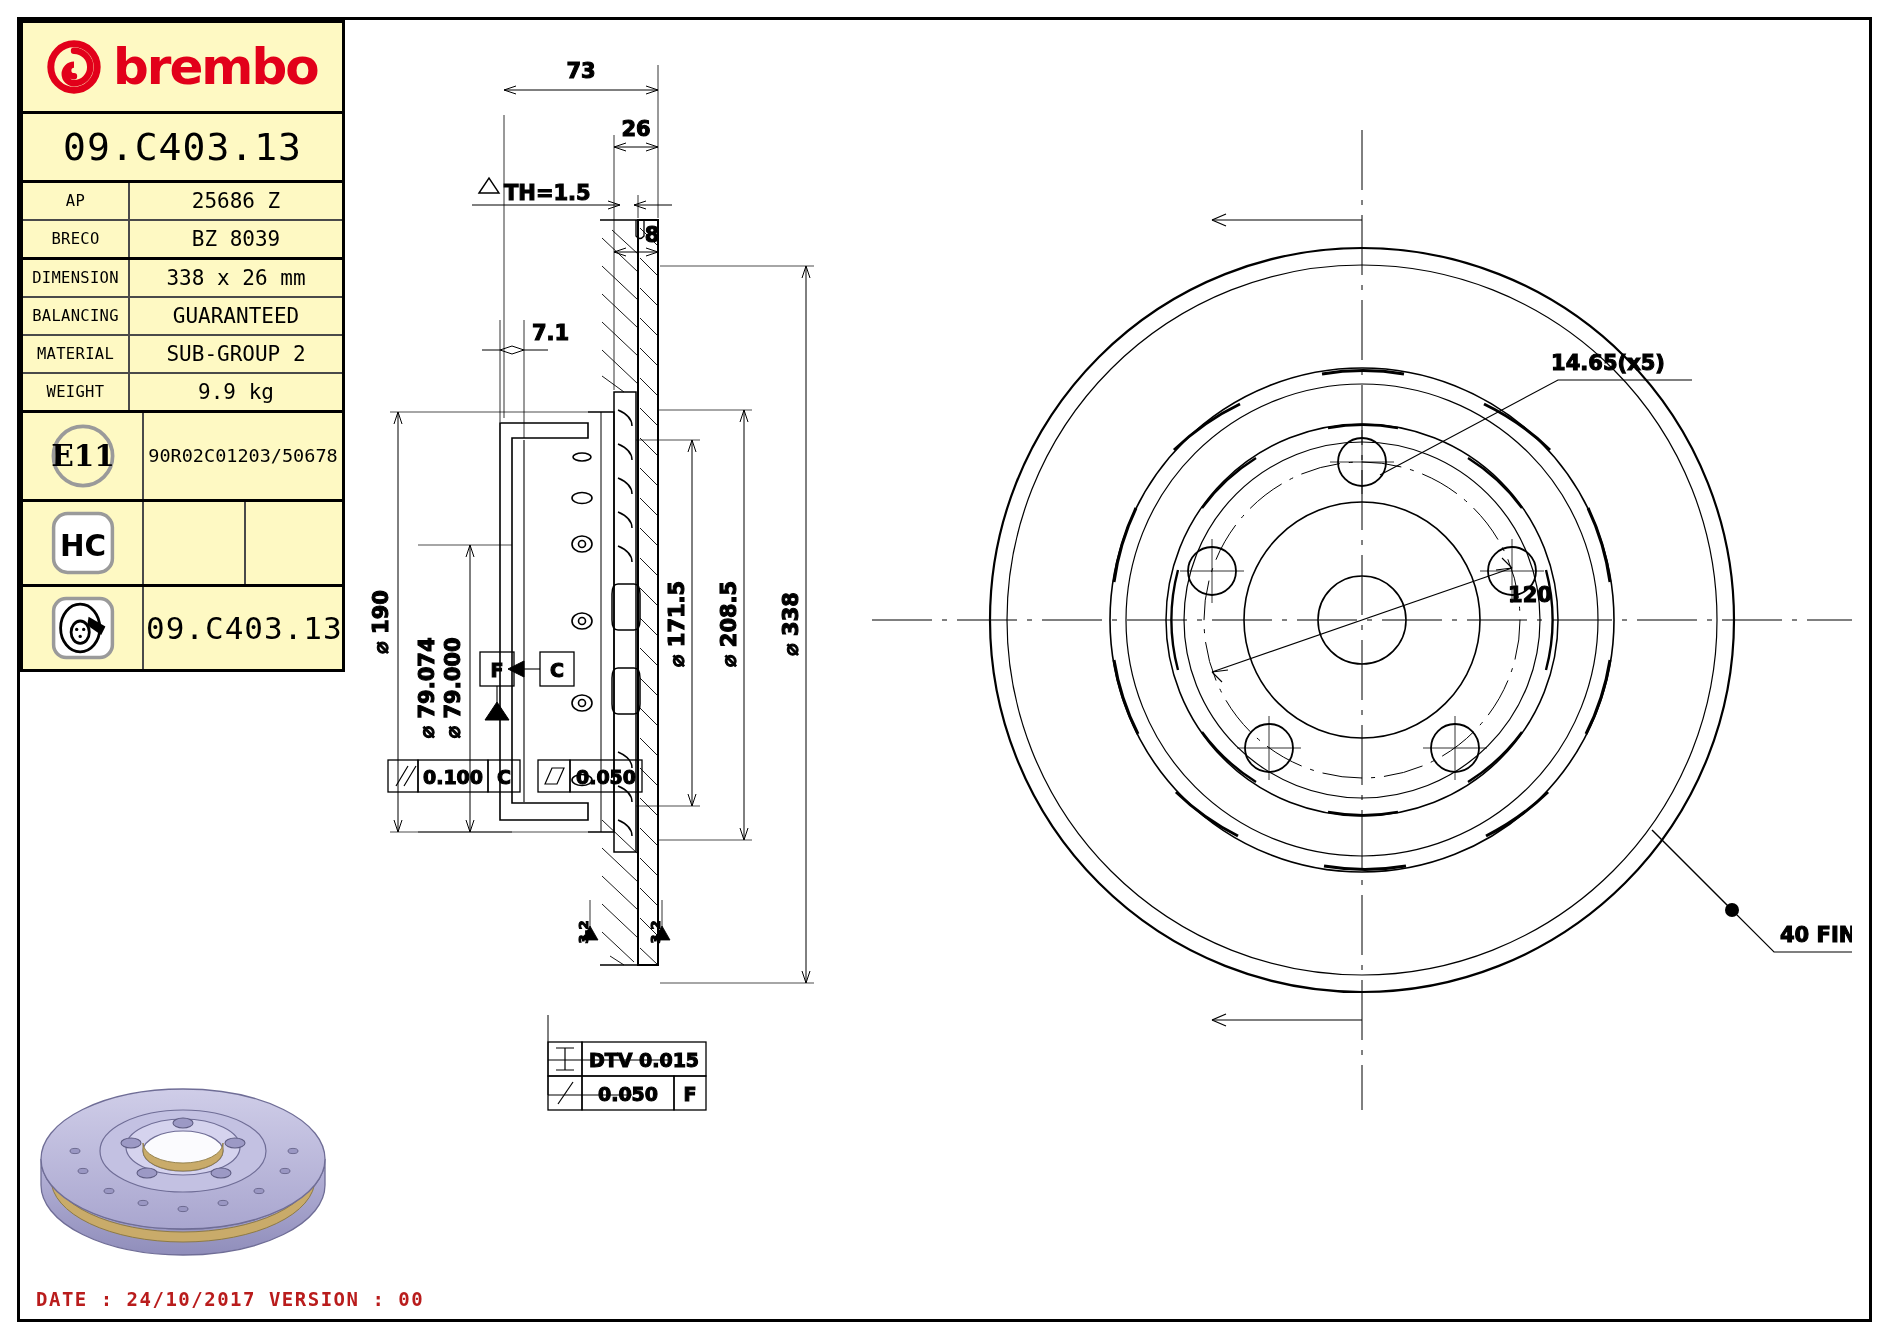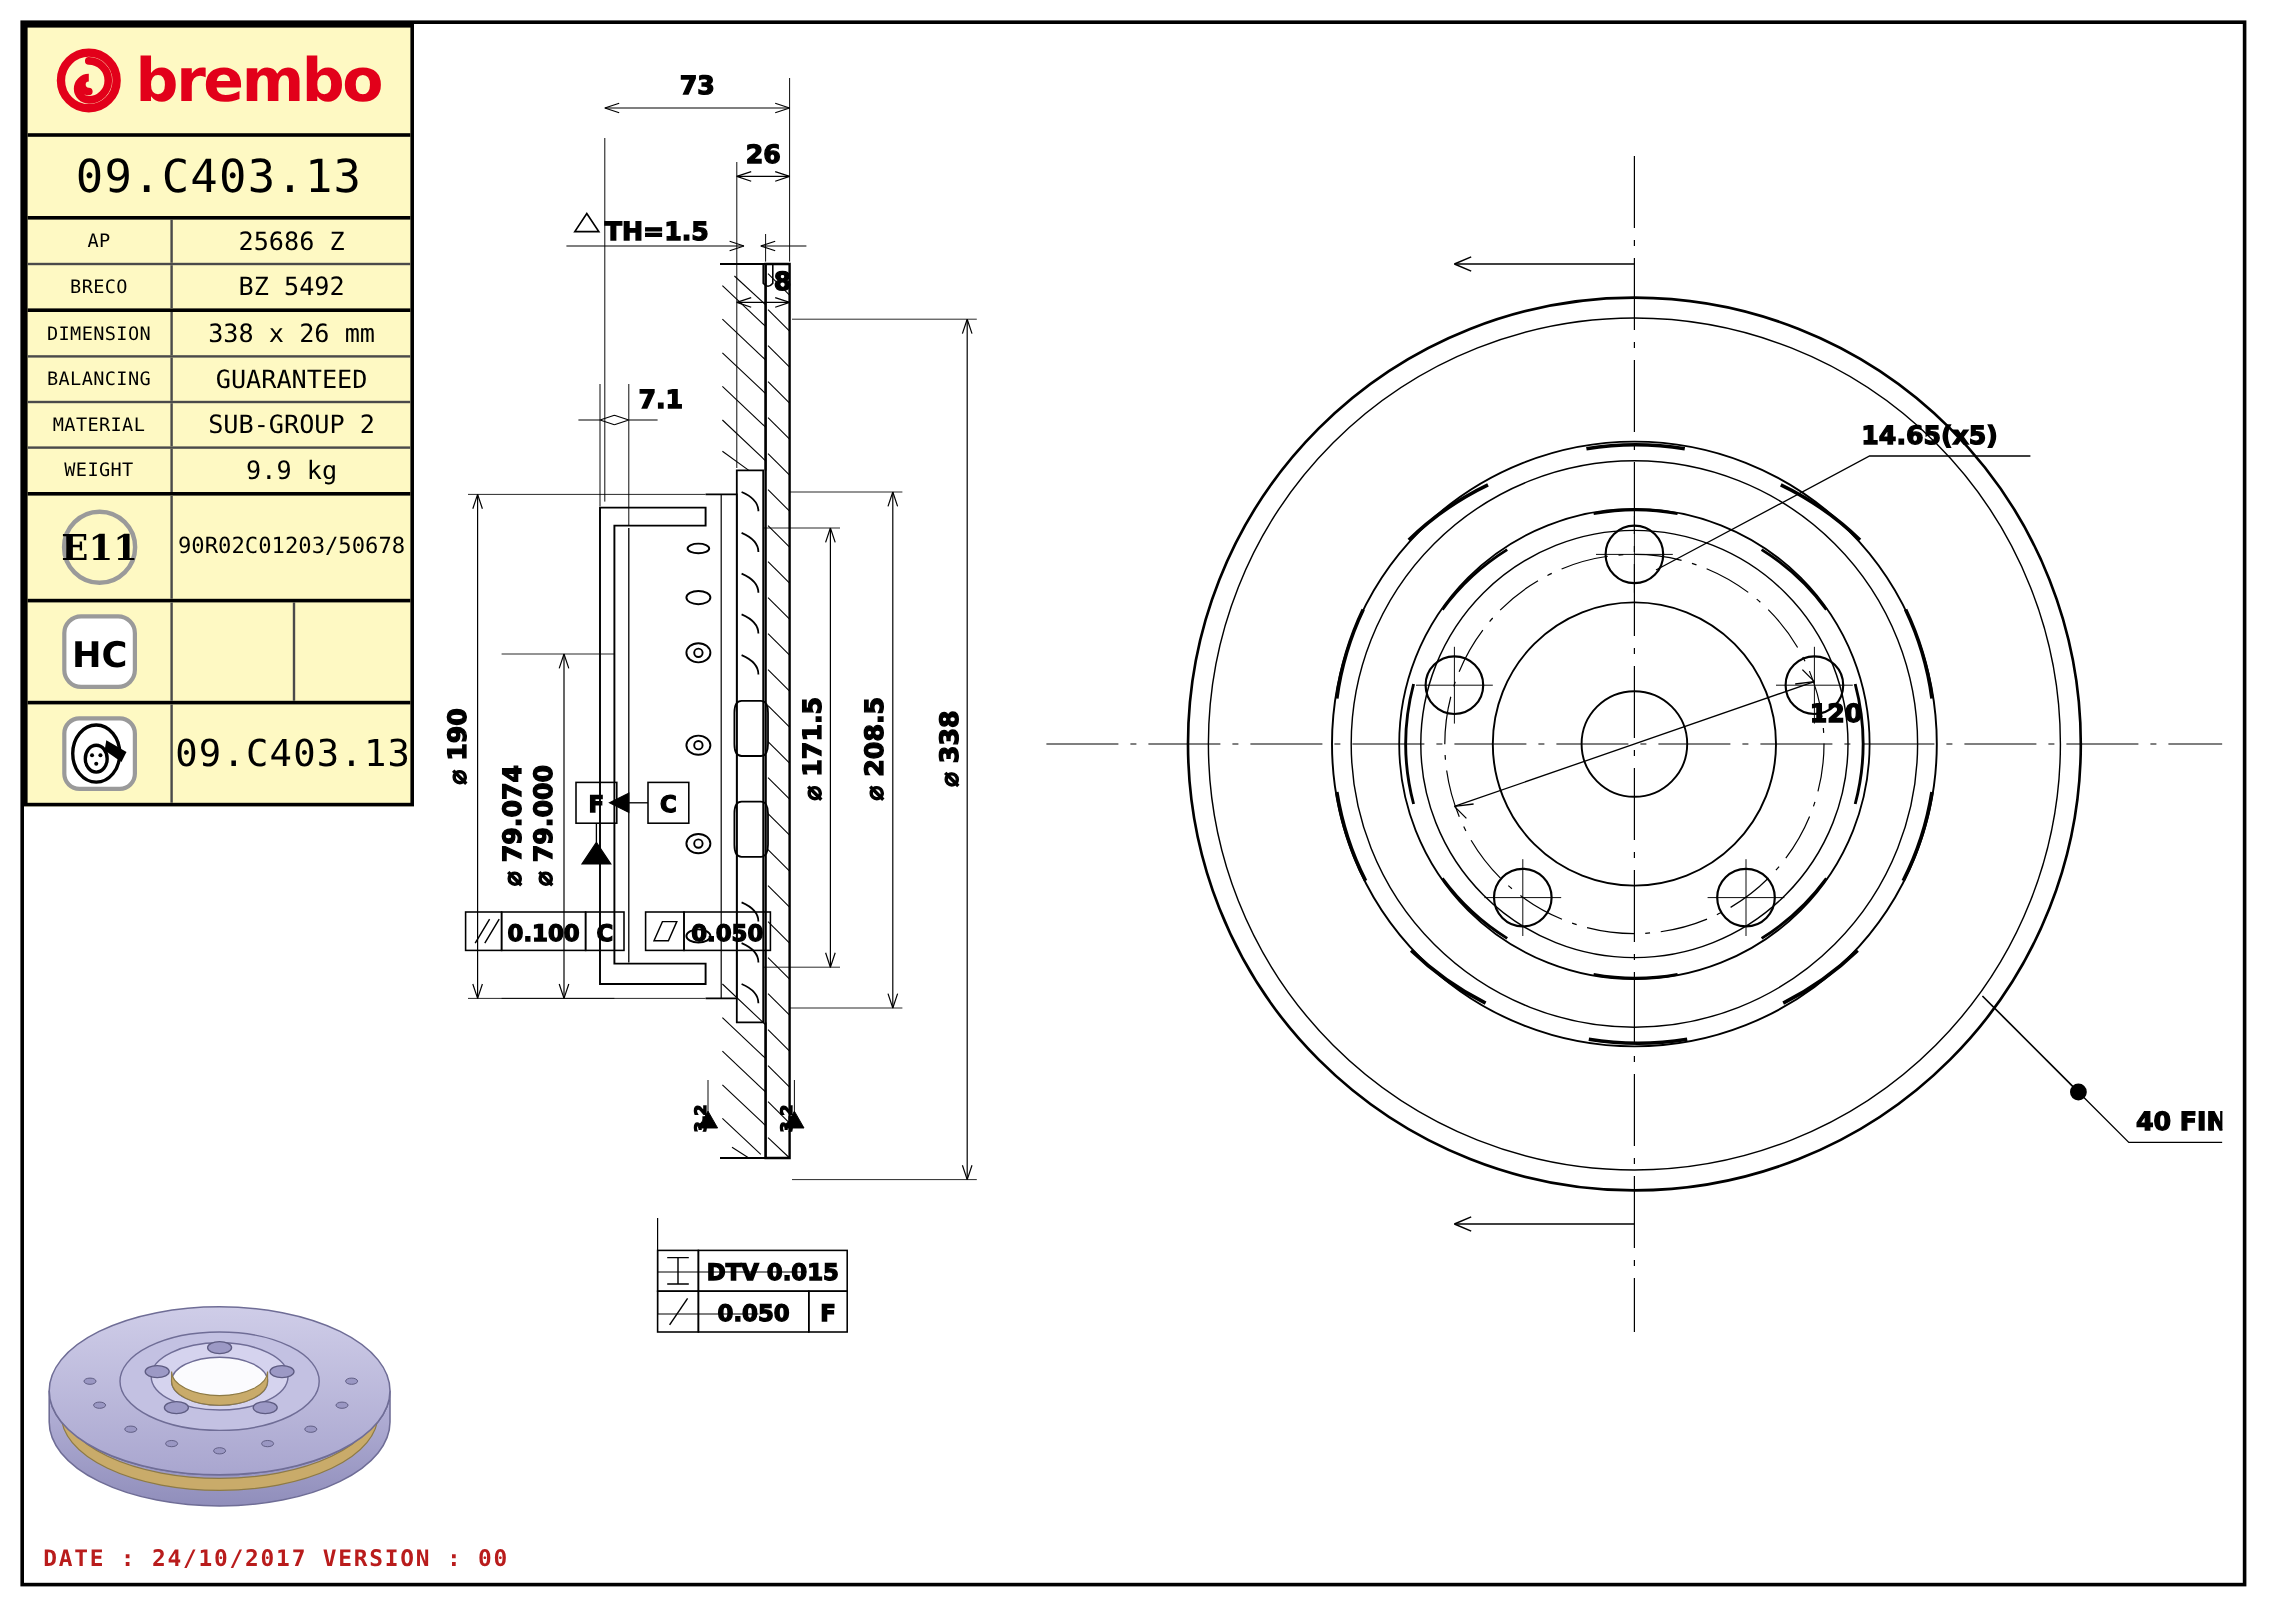--- a/index.html
+++ b/index.html
@@ -13,21 +13,21 @@
   
   #watermark{position:absolute;left:620px;top:0px;width:1270px;height:1339px;
              pointer-events:none;z-index:0;opacity:.30;}
 
   
   #info{position:absolute;left:20px;top:20px;width:325px;z-index:3;
         border:3px solid #000;box-sizing:border-box;background:#fef9c3;}
   .row{display:flex;border-bottom:2px solid #4a4a4a;box-sizing:border-box;}
   .row.thick{border-bottom:3px solid #000;}
   .row:last-child{border-bottom:none;}
-  .lab{width:121px;flex:none;display:flex;align-items:center;justify-content:center;
+  .lab{width:107px;flex:none;display:flex;align-items:center;justify-content:center;
        border-right:2px solid #4a4a4a;box-sizing:border-box;
        font-size:15.5px;letter-spacing:.3px;color:#000;padding:6px 2px;}
   .val{flex:1;display:flex;align-items:center;justify-content:center;
        font-size:21px;color:#000;padding:6px 2px;text-align:right;}
   .val.small{font-size:18.5px;line-height:1.18;flex-direction:row;}
 
   
   #logocell{height:88px;display:flex;align-items:center;justify-content:flex-start;
             padding-left:22px;border-bottom:3px solid #000;}
   #logotext{font-family:"DejaVu Sans","Liberation Sans",sans-serif;
@@ -91,21 +91,21 @@
   </div>
 
   <div id="pncell">09.C403.13</div>
 
   <div class="row">
     <div class="lab">AP</div>
     <div class="val">25686 Z</div>
   </div>
   <div class="row thick">
     <div class="lab">BRECO</div>
-    <div class="val">BZ 5492</div>
+    <div class="val">BZ 8039</div>
   </div>
   <div class="row">
     <div class="lab">DIMENSION</div>
     <div class="val">338 x 26 mm</div>
   </div>
   <div class="row">
     <div class="lab">BALANCING</div>
     <div class="val">GUARANTEED</div>
   </div>
   <div class="row">

